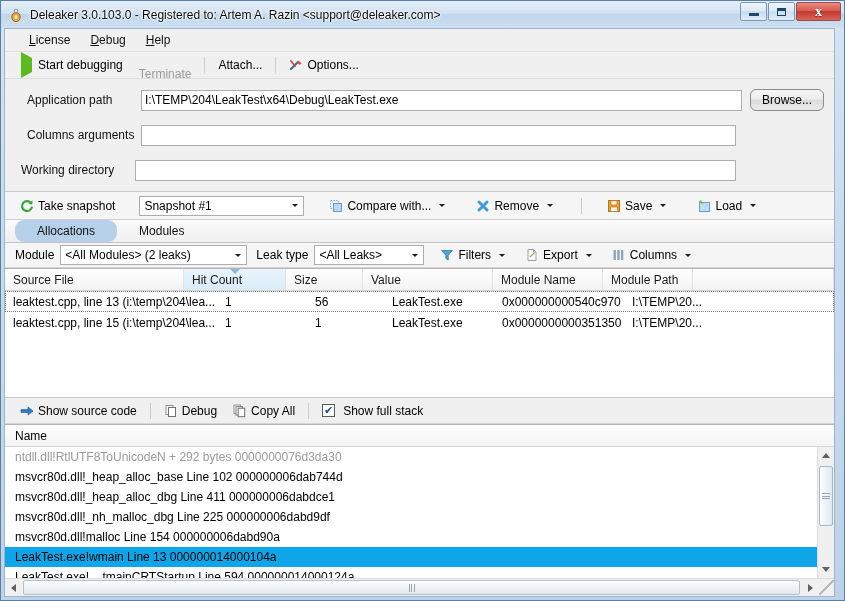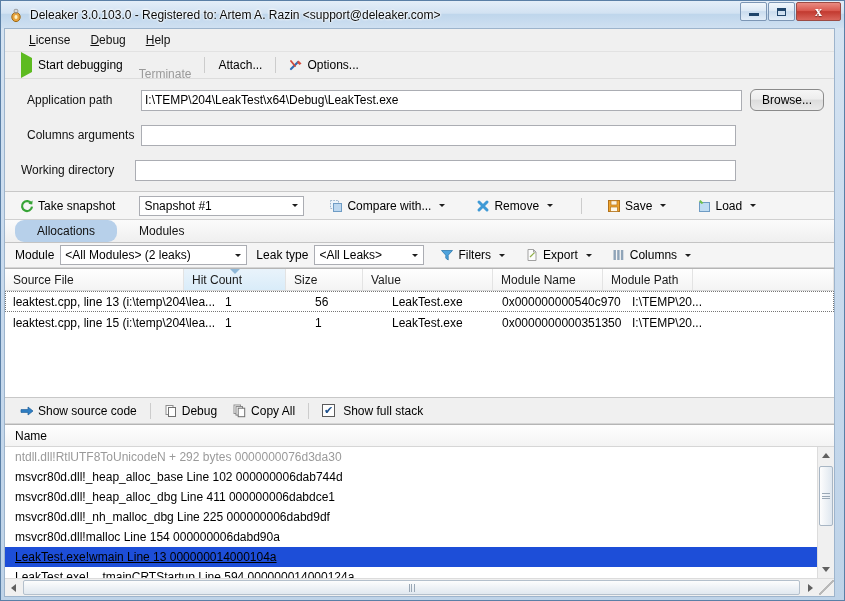--- a/index.html
+++ b/index.html
@@ -272,21 +272,21 @@
     background: linear-gradient(to bottom,#fefefe 0%,#f4f4f4 100%);
     border-bottom: 1px solid #d6d6d6;
   }
   .stack-body { flex: 1; overflow: hidden; position: relative; }
   .stack-row {
     height: 20px; display: flex; align-items: center;
     padding-left: 10px; font-size: 12px; color: #000;
     white-space: nowrap;
   }
   .stack-row.dim { color: #9a9a9a; }
-  .stack-row.alt { background: #1d4ed8; text-decoration: underline; }
+  .stack-row.alt { background: #0ea5e9; }
 
   
   .vscroll {
     position: absolute; right: 0; top: 0; bottom: 0; width: 16px;
     background: #f0f0f0; border-left: 1px solid #dcdcdc;
     display: flex; flex-direction: column; align-items: center;
   }
   .sb-arrow {
     width: 16px; height: 17px; flex: none;
     display: flex; align-items: center; justify-content: center;

